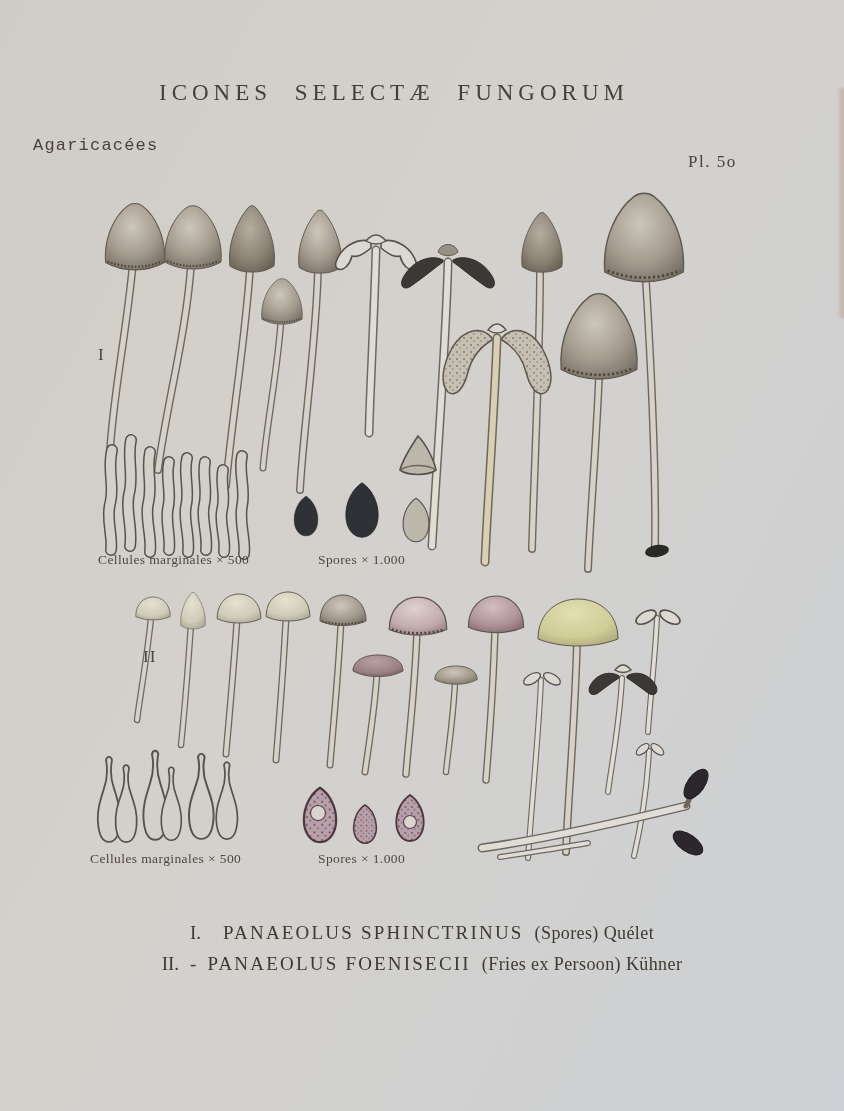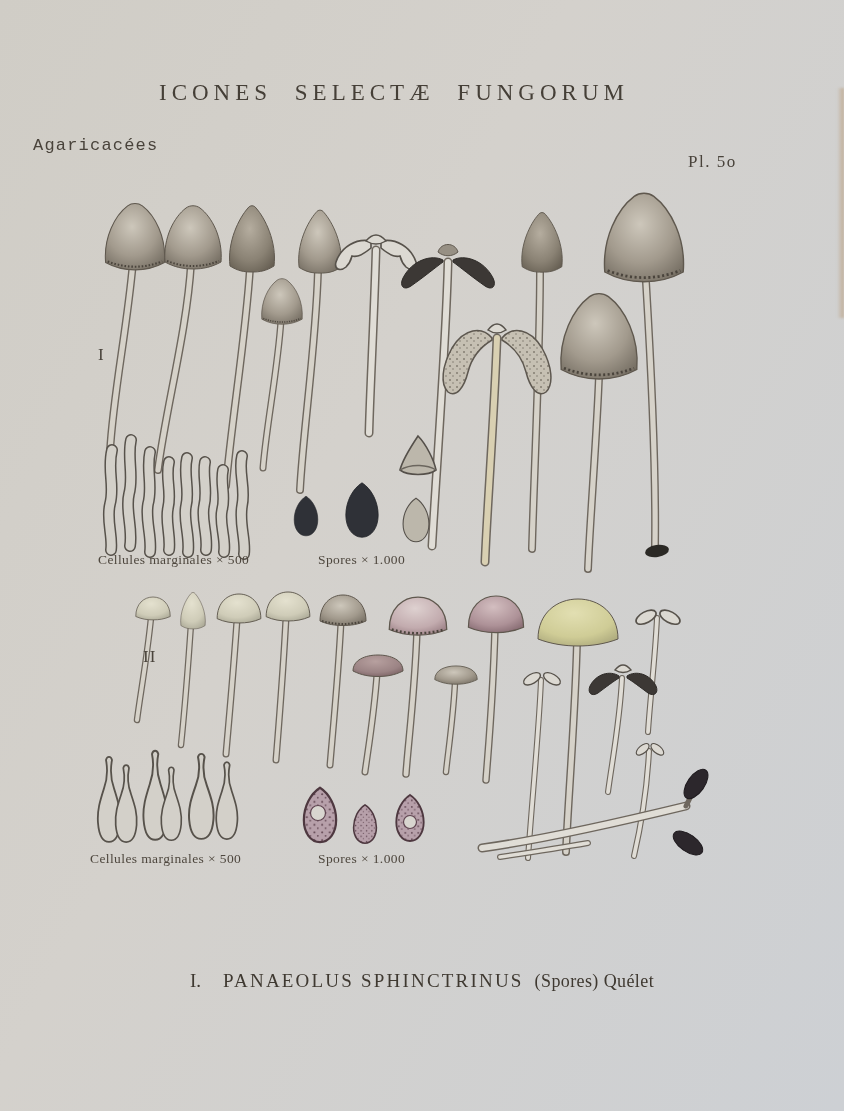--- a/index.html
+++ b/index.html
@@ -27,21 +27,21 @@
   .micro-caption{position:absolute;font-size:13.5px;color:#4e473e;letter-spacing:.4px;}
   .cap-cells-1{left:98px;top:552px;}
   .cap-spores-1{left:318px;top:552px;}
   .cap-cells-2{left:90px;top:851px;}
   .cap-spores-2{left:318px;top:851px;}
   .legend{
     position:absolute;left:0;right:0;top:922px;
     display:flex;flex-direction:column;align-items:center;gap:9px;
   }
   .legend-line{display:inline-flex;align-items:baseline;gap:11px;font-size:19px;color:#3f3931;}
-  .legend-line .species{letter-spacing:2.2px;margin-top:48px;}
+  .legend-line .species{letter-spacing:2.2px;}
   .legend-line .auth{font-size:18px;letter-spacing:.4px;}
   svg.plate-art{position:absolute;left:0;top:0;}
   
   .so{fill:none;stroke:#6e675e;stroke-width:8;stroke-linecap:round;}
   .si{fill:none;stroke:#d6d2c9;stroke-width:5.2;stroke-linecap:round;}
   .siw{stroke:#e0ddd6;}
   .siy{stroke:#d9d0b2;}
   .cap{stroke:#5f584e;stroke-width:1;}
   .fringe{fill:none;stroke:#4a443c;stroke-width:2;stroke-dasharray:1.5 1.8;}
   .co{fill:none;stroke:#57524b;stroke-width:12;stroke-linecap:round;}
@@ -354,13 +354,19 @@
 <div class="micro-caption cap-cells-2">Cellules marginales × 500</div>
 <div class="micro-caption cap-spores-2">Spores × 1.000</div>
 
 <div class="legend">
   <div class="legend-line">
     <span>I.</span>
     <span class="sep"></span>
     <span class="species">PANAEOLUS SPHINCTRINUS</span>
     <span class="auth">(Spores) Quélet</span>
   </div>
+  <div class="legend-line">
+    <span>II.</span>
+    <span class="sep">-</span>
+    <span class="species">PANAEOLUS FOENISECII</span>
+    <span class="auth">(Fries ex Persoon) Kühner</span>
+  </div>
 </div>
 
 </body></html>

